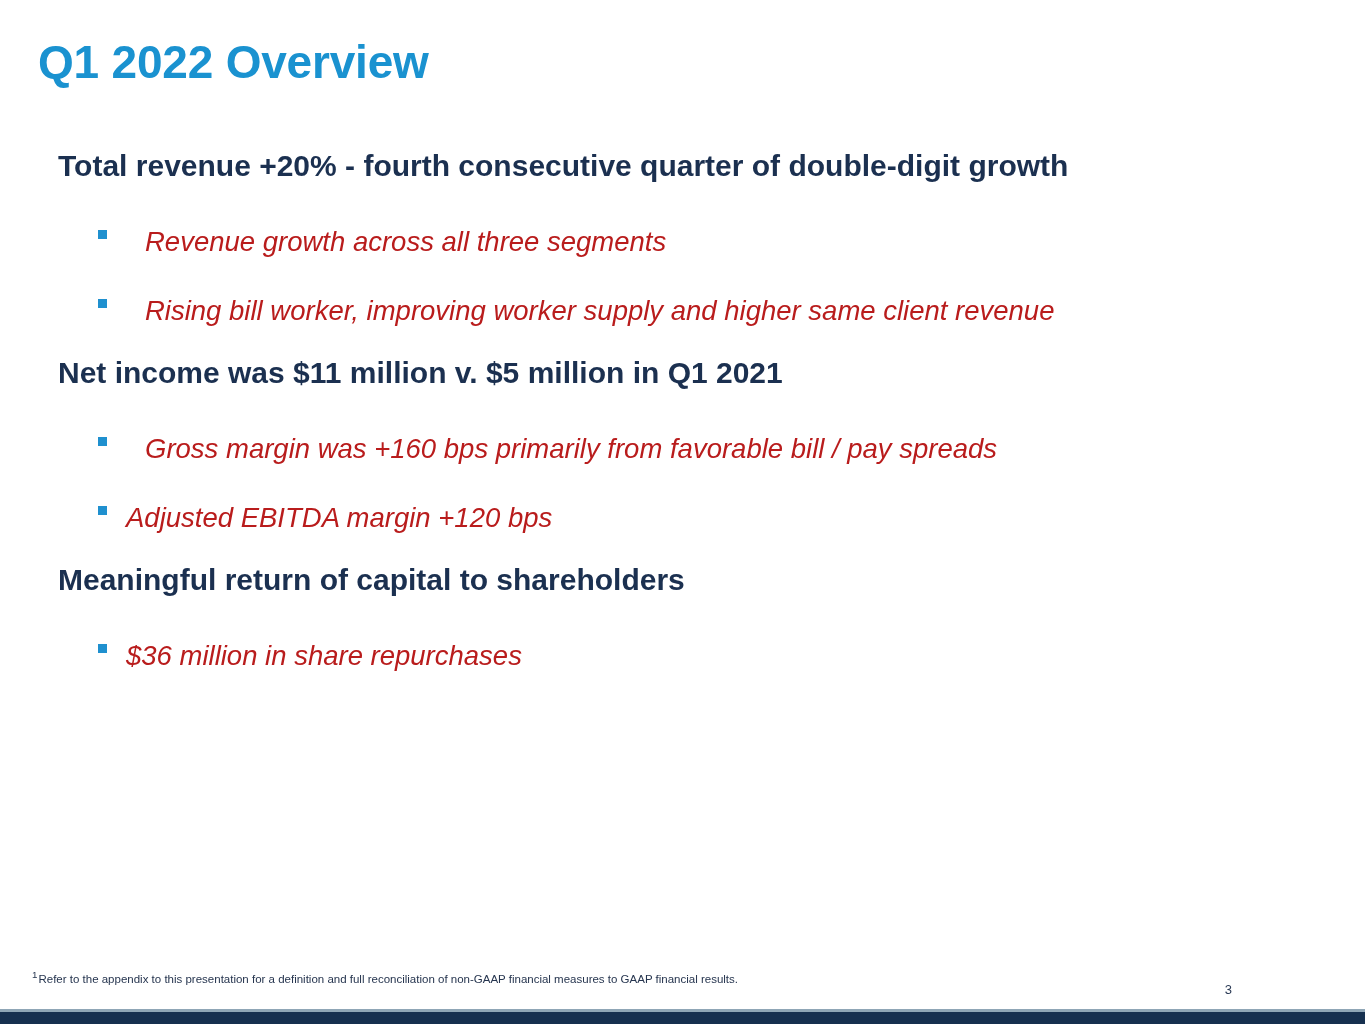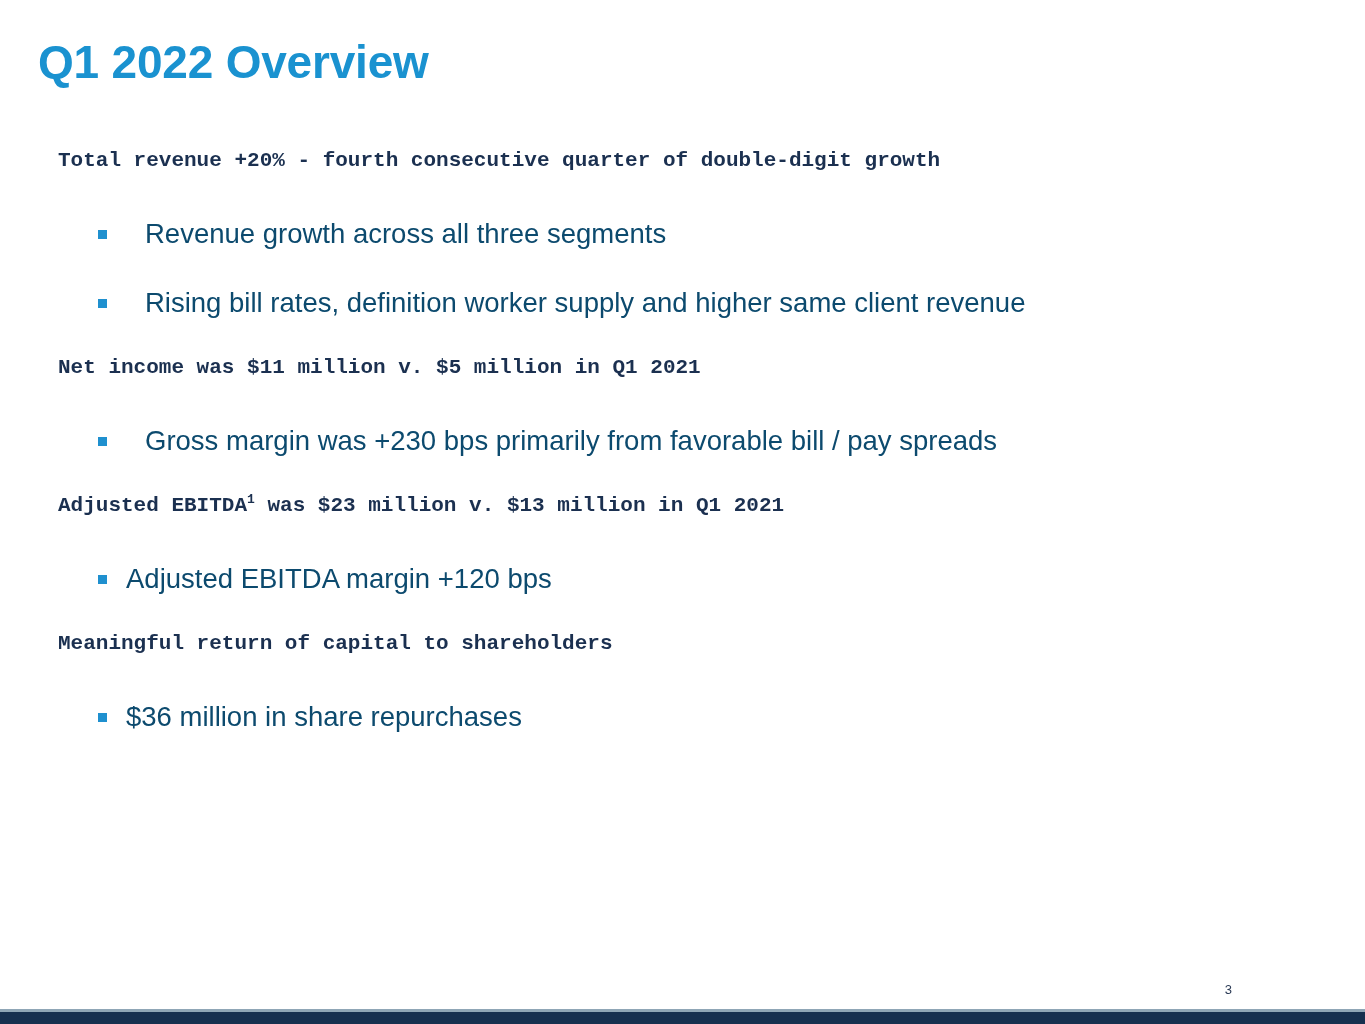--- a/index.html
+++ b/index.html
@@ -47,26 +47,25 @@
 
   .content-line {
     position: relative;
     height: 69px;
   }
 
   .heading-line {
     position: absolute;
     left: 58px;
     top: 0;
-    font-size: 21px;
+    font-size: 30px;
     font-weight: bold;
     color: #1b3050;
     white-space: nowrap;
     line-height: 1.2;
-    font-family: Liberation Mono, monospace;
   }
   .heading-line sup {
     font-size: 0.62em;
     vertical-align: super;
     line-height: 0;
     font-weight: bold;
   }
 
   .bullet-line {
     position: absolute;
@@ -78,26 +77,27 @@
   .bullet-marker {
     position: absolute;
     width: 9px;
     height: 9px;
     background: #1f90cf;
     top: 13px;
   }
 
   .bullet-text {
     position: absolute;
-    top: 0;
+    top: 8px;
     font-size: 27.5px;
     font-weight: normal;
-    color: #0c4a6e;
+    color: #b91c1c;
     white-space: nowrap;
     line-height: 1.2;
+    font-style: italic;
   }
 
   
   .indent-wide   .bullet-marker { left: 98px; }
   .indent-wide   .bullet-text   { left: 145px; }
   .indent-narrow .bullet-marker { left: 98px; }
   .indent-narrow .bullet-text   { left: 126px; }
 
   
   #footnote {
@@ -160,41 +160,36 @@
     <div class="content-line">
       <div class="bullet-line indent-wide">
         <span class="bullet-marker"></span>
         <span class="bullet-text">Revenue growth across all three segments</span>
       </div>
     </div>
 
     <div class="content-line">
       <div class="bullet-line indent-wide">
         <span class="bullet-marker"></span>
-        <span class="bullet-text">Rising bill rates, definition worker supply and higher same client revenue</span>
+        <span class="bullet-text">Rising bill worker, improving worker supply and higher same client revenue</span>
       </div>
     </div>
 
     <div class="content-line">
       <div class="heading-line">Net income was $11 million v. $5 million in Q1 2021</div>
     </div>
 
 
     <div class="content-line">
       <div class="bullet-line indent-wide">
         <span class="bullet-marker"></span>
-        <span class="bullet-text">Gross margin was +230 bps primarily from favorable bill / pay spreads</span>
-      </div>
-    </div>
-
-    <div class="content-line">
-      <div class="heading-line">
-        <span>Adjusted EBITDA</span><sup>1</sup><span> was $23 million v. $13 million in Q1 2021</span>
-      </div>
-    </div>
+        <span class="bullet-text">Gross margin was +160 bps primarily from favorable bill / pay spreads</span>
+      </div>
+    </div>
+
 
     <div class="content-line">
       <div class="bullet-line indent-narrow">
         <span class="bullet-marker"></span>
         <span class="bullet-text">Adjusted EBITDA margin +120 bps</span>
       </div>
     </div>
 
     <div class="content-line">
       <div class="heading-line">Meaningful return of capital to shareholders</div>
@@ -202,19 +197,20 @@
 
     <div class="content-line">
       <div class="bullet-line indent-narrow">
         <span class="bullet-marker"></span>
         <span class="bullet-text">$36 million in share repurchases</span>
       </div>
     </div>
 
   </div>
 
+  <div id="footnote"><sup>1</sup><span>Refer to the appendix to this presentation for a definition and full reconciliation of non-GAAP financial measures to GAAP financial results.</span></div>
 
   <div id="page-number">3</div>
 
   <div id="bottom-rule"></div>
   <div id="bottom-bar"></div>
 
 </div>
 
 </body></html>

